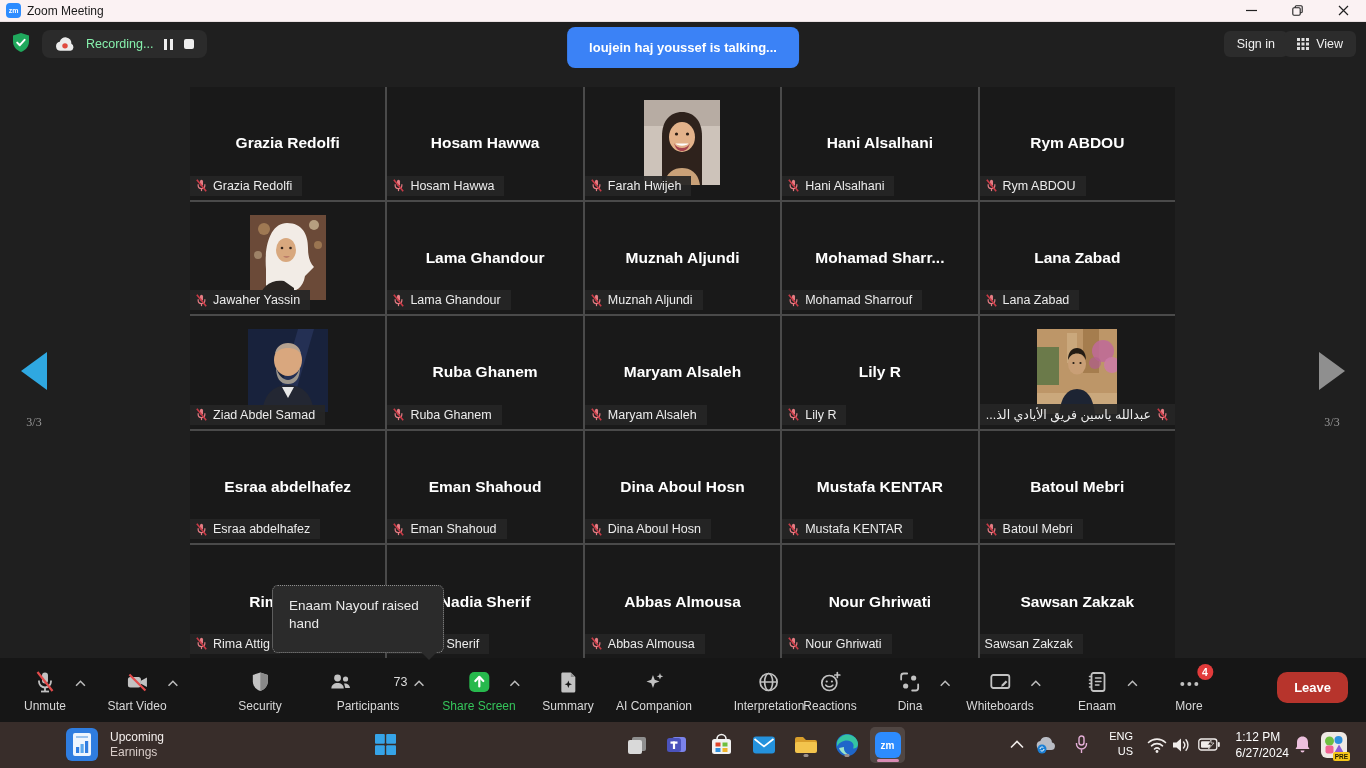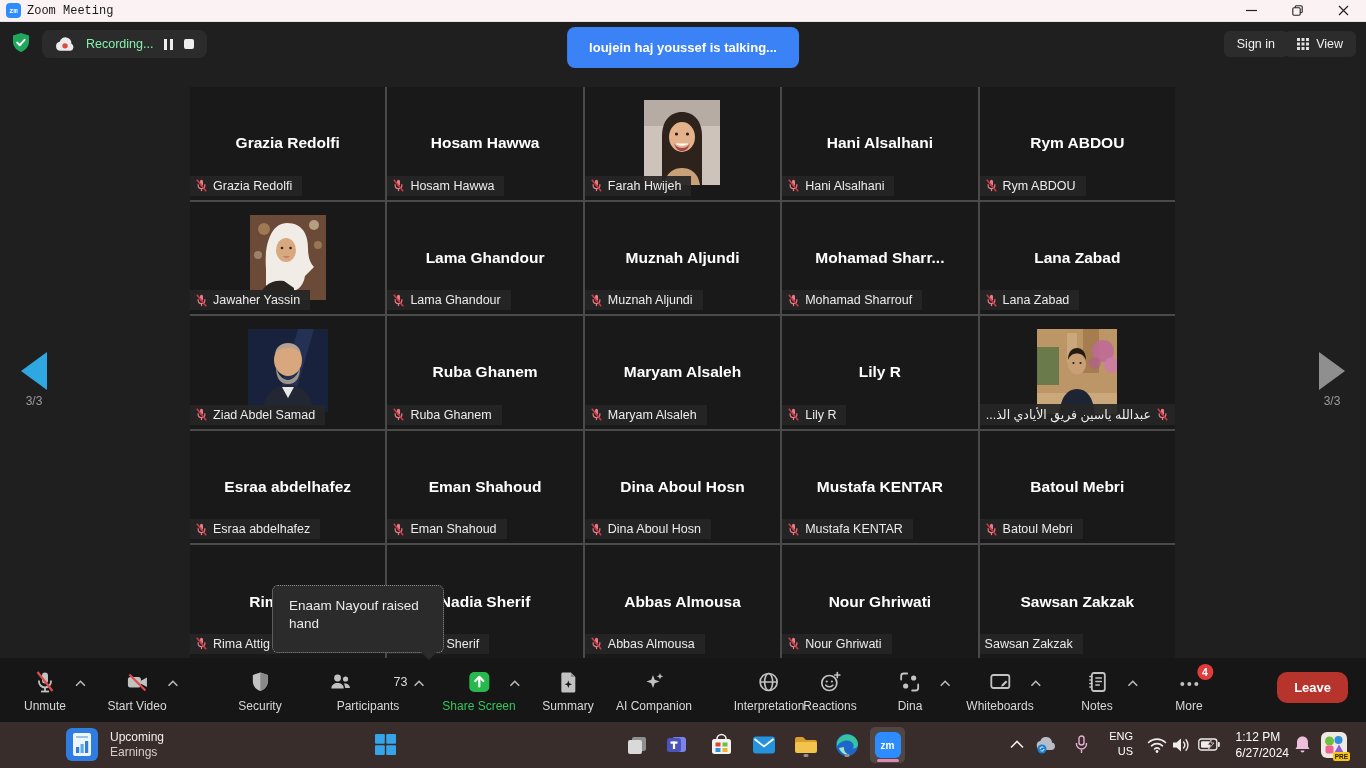--- a/index.html
+++ b/index.html
@@ -1,21 +1,21 @@
 <!DOCTYPE html>
 <html><head>
 <meta charset="utf-8">
 <style>
   * { margin:0; padding:0; box-sizing:border-box; }
   html,body { width:1366px; height:768px; overflow:hidden;
     font-family:"Liberation Sans","DejaVu Sans",sans-serif; background:#1f1f1f; position:relative; }
 
   
   .titlebar { position:absolute; top:0; left:0; right:0; height:22px; background:#fbf2f3;
-    display:flex; align-items:center; border-bottom:1px solid #e8dfe0; z-index:20;font-family:Liberation Mono, monospace; }
+    display:flex; align-items:center; border-bottom:1px solid #e8dfe0; z-index:20; }
   .app-badge { width:15px; height:15px; border-radius:4px; background:#2d8cff; color:#fff;
     font-size:7px; font-weight:bold; display:flex; align-items:center; justify-content:center; margin:0 6px; }
   .title-text { font-size:12px; color:#1a1a1a; }
   .win-controls { margin-left:auto; display:flex; height:100%; }
   .win-btn { width:46px; display:flex; align-items:center; justify-content:center; }
 
   
   .meeting { position:absolute; top:22px; left:0; right:0; bottom:46px; background:#1f1f1f; }
 
   .shield-badge { position:absolute; left:11px; top:10px; }
@@ -47,21 +47,21 @@
   .plabel.rtl { right:0; width:100%; direction:rtl; padding:3px 6px; }
   .mic12 { width:13px; height:13px; flex:none; }
 
   
   .nav { position:absolute; width:44px; text-align:center; top:330px; }
   .nav-left { left:12px; } .nav-right { right:12px; }
   .tri-left { margin:0 auto; width:0; height:0; border-top:19px solid transparent;
     border-bottom:19px solid transparent; border-right:26px solid #2fa8e1; }
   .tri-right { margin:0 auto; width:0; height:0; border-top:19px solid transparent;
     border-bottom:19px solid transparent; border-left:26px solid #8f8f8f; }
-  .page-num { margin-top:4px; color:#9a9a9a; font-size:12px; }
+  .page-num { margin-top:25px; color:#9a9a9a; font-size:12px;font-family:Liberation Serif, serif; }
 
   
   .tooltip { position:absolute; left:272px; top:563px; width:172px; height:68px; background:#2b2b2b;
     border:1px dotted #8f8f8f; border-radius:6px; color:#eaeaea; font-size:13.5px; line-height:1.35;
     padding:11px 10px 0 16px; z-index:5; }
   .tooltip::after { content:""; position:absolute; bottom:-8px; left:148px;
     border:8px solid transparent; border-top-color:#2b2b2b; border-bottom:0; }
 
   
   .toolbar { position:absolute; left:0; right:0; bottom:0; height:64px; background:#161616; }
@@ -723,21 +723,21 @@
               <rect x="6.5" y="3" width="13" height="18" rx="2" fill="none" stroke="#c2c2c2" stroke-width="1.8"></rect>
               <path d="M10.5 8h5.5M10.5 11.5h5.5M10.5 15h3.5" stroke="#c2c2c2" stroke-width="1.5" stroke-linecap="round"></path>
               <path d="M4.5 6.5h2M4.5 10h2M4.5 13.5h2M4.5 17h2" stroke="#c2c2c2" stroke-width="1.5" stroke-linecap="round"></path>
             </svg>
 
     </div>
     <svg class="tb-chevron" viewBox="0 0 10 6">
             <polyline points="1,5 5,1 9,5" fill="none" stroke="#bdbdbd" stroke-width="1.4"></polyline>
           </svg>
 
-    <span class="tb-label">Notes</span>
+    <span class="tb-label">Enaam</span>
   </div>
         <div class="tb-item">
     <div class="tb-iconrow">
             <svg class="tbsvg" viewBox="0 0 24 24">
               <circle cx="5" cy="14" r="2" fill="#c2c2c2"></circle>
               <circle cx="12" cy="14" r="2" fill="#c2c2c2"></circle>
               <circle cx="19" cy="14" r="2" fill="#c2c2c2"></circle>
             </svg>
 
     </div>

